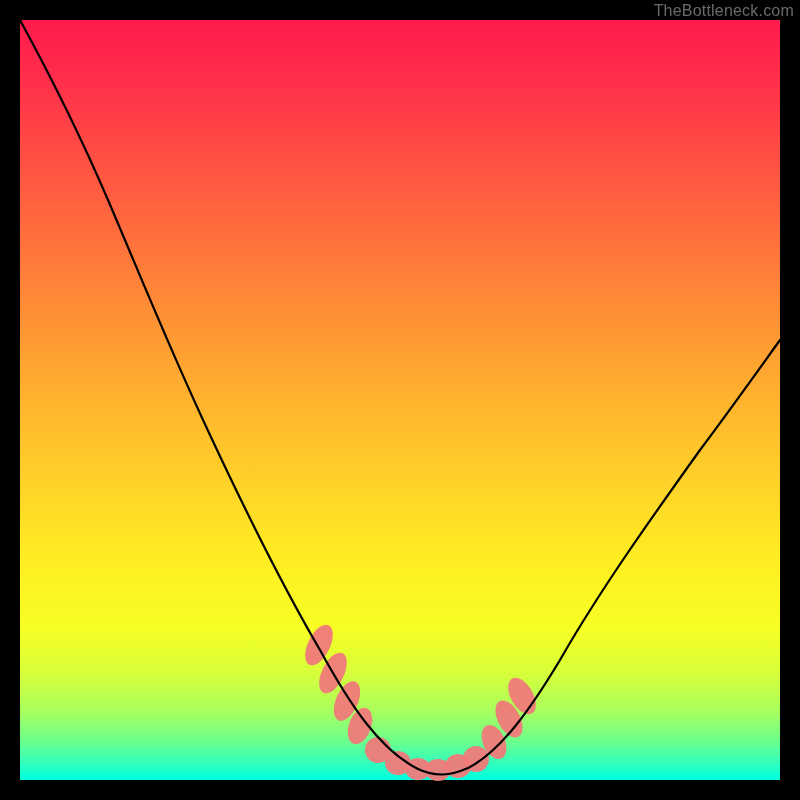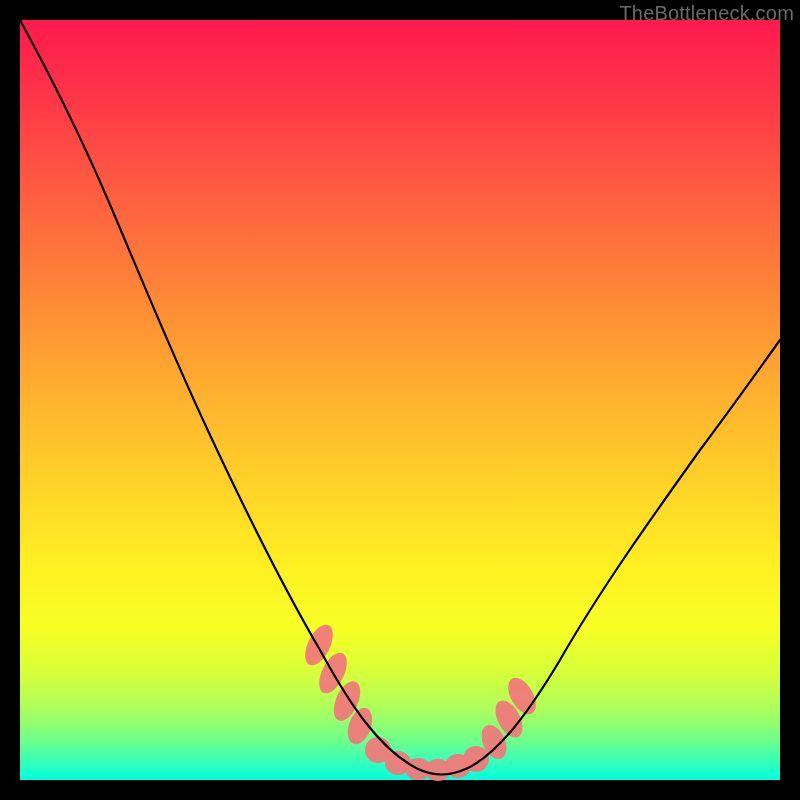--- a/index.html
+++ b/index.html
@@ -40,21 +40,21 @@
       #6aff8e 95%,
       #2dffc0 98%,
       #00ffe0 100%
     );
   }
   .watermark {
     position: absolute;
     top: 2px;
     right: 6px;
     color: #6a6a6a;
-    font-size: 20px;
+    font-size: 16px;
     font-weight: 500;
     letter-spacing: 0.2px;
     z-index: 5;
   }
   svg.curve {
     position: absolute;
     left: 0;
     top: 0;
     width: 760px;
     height: 760px;

